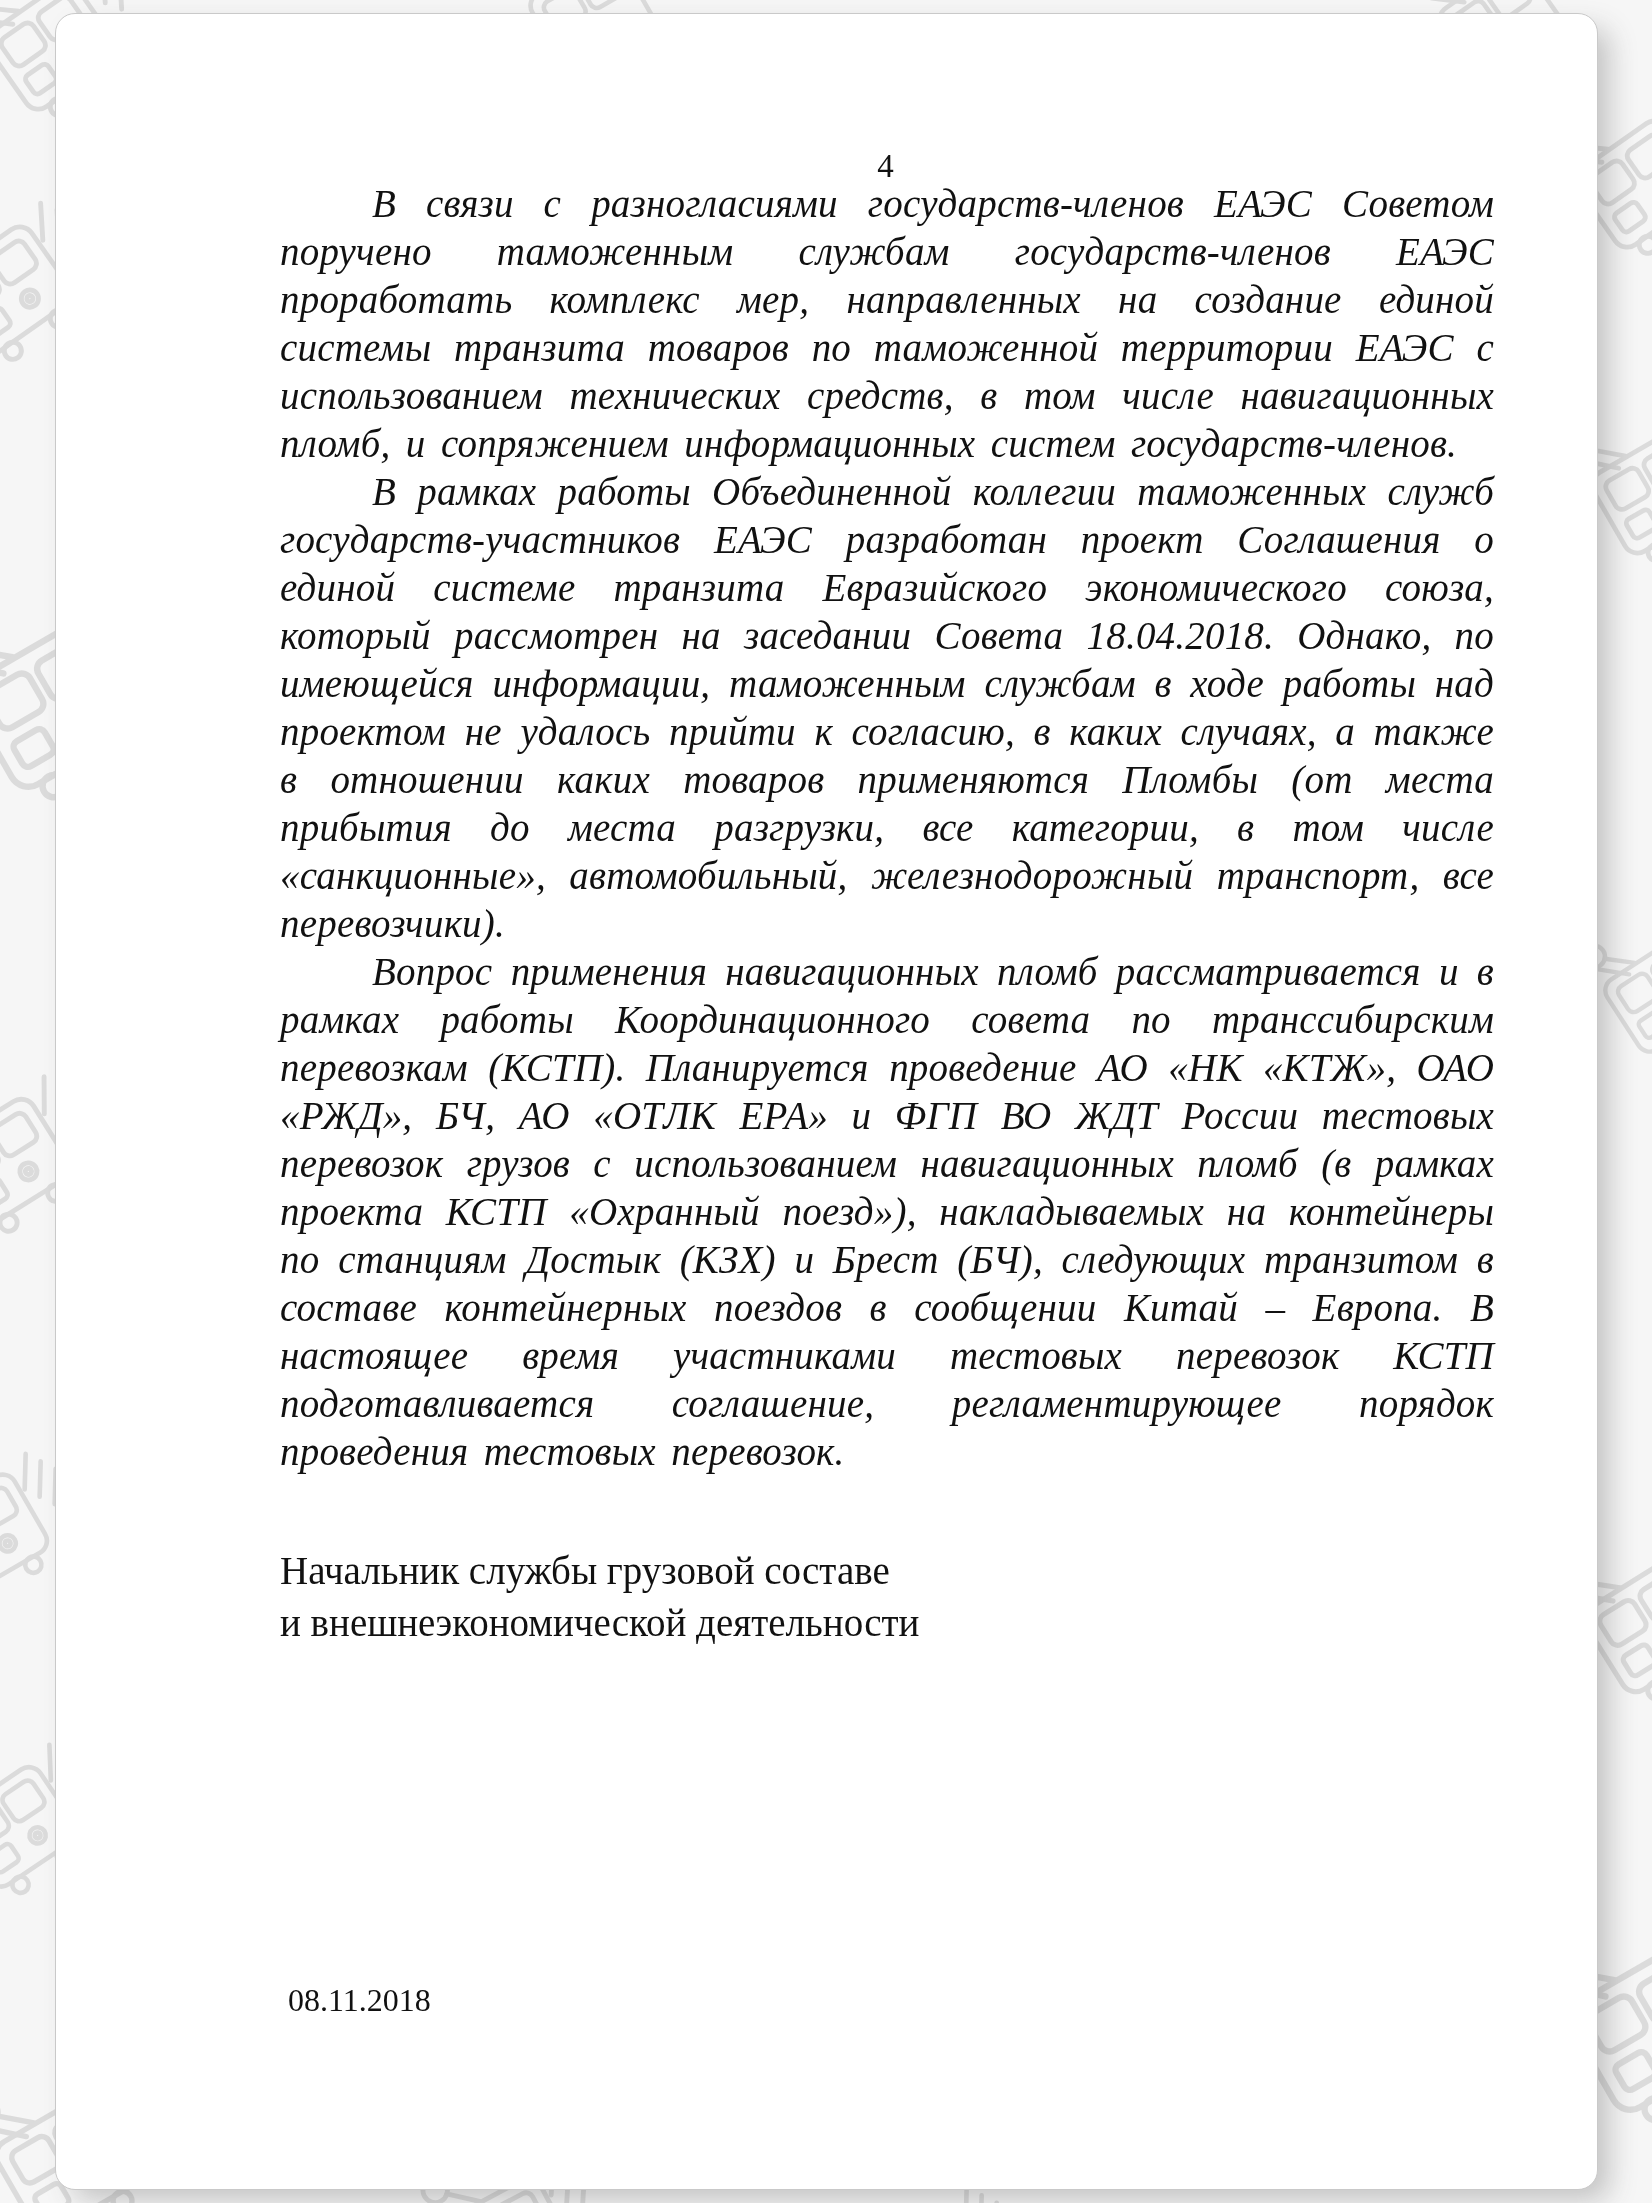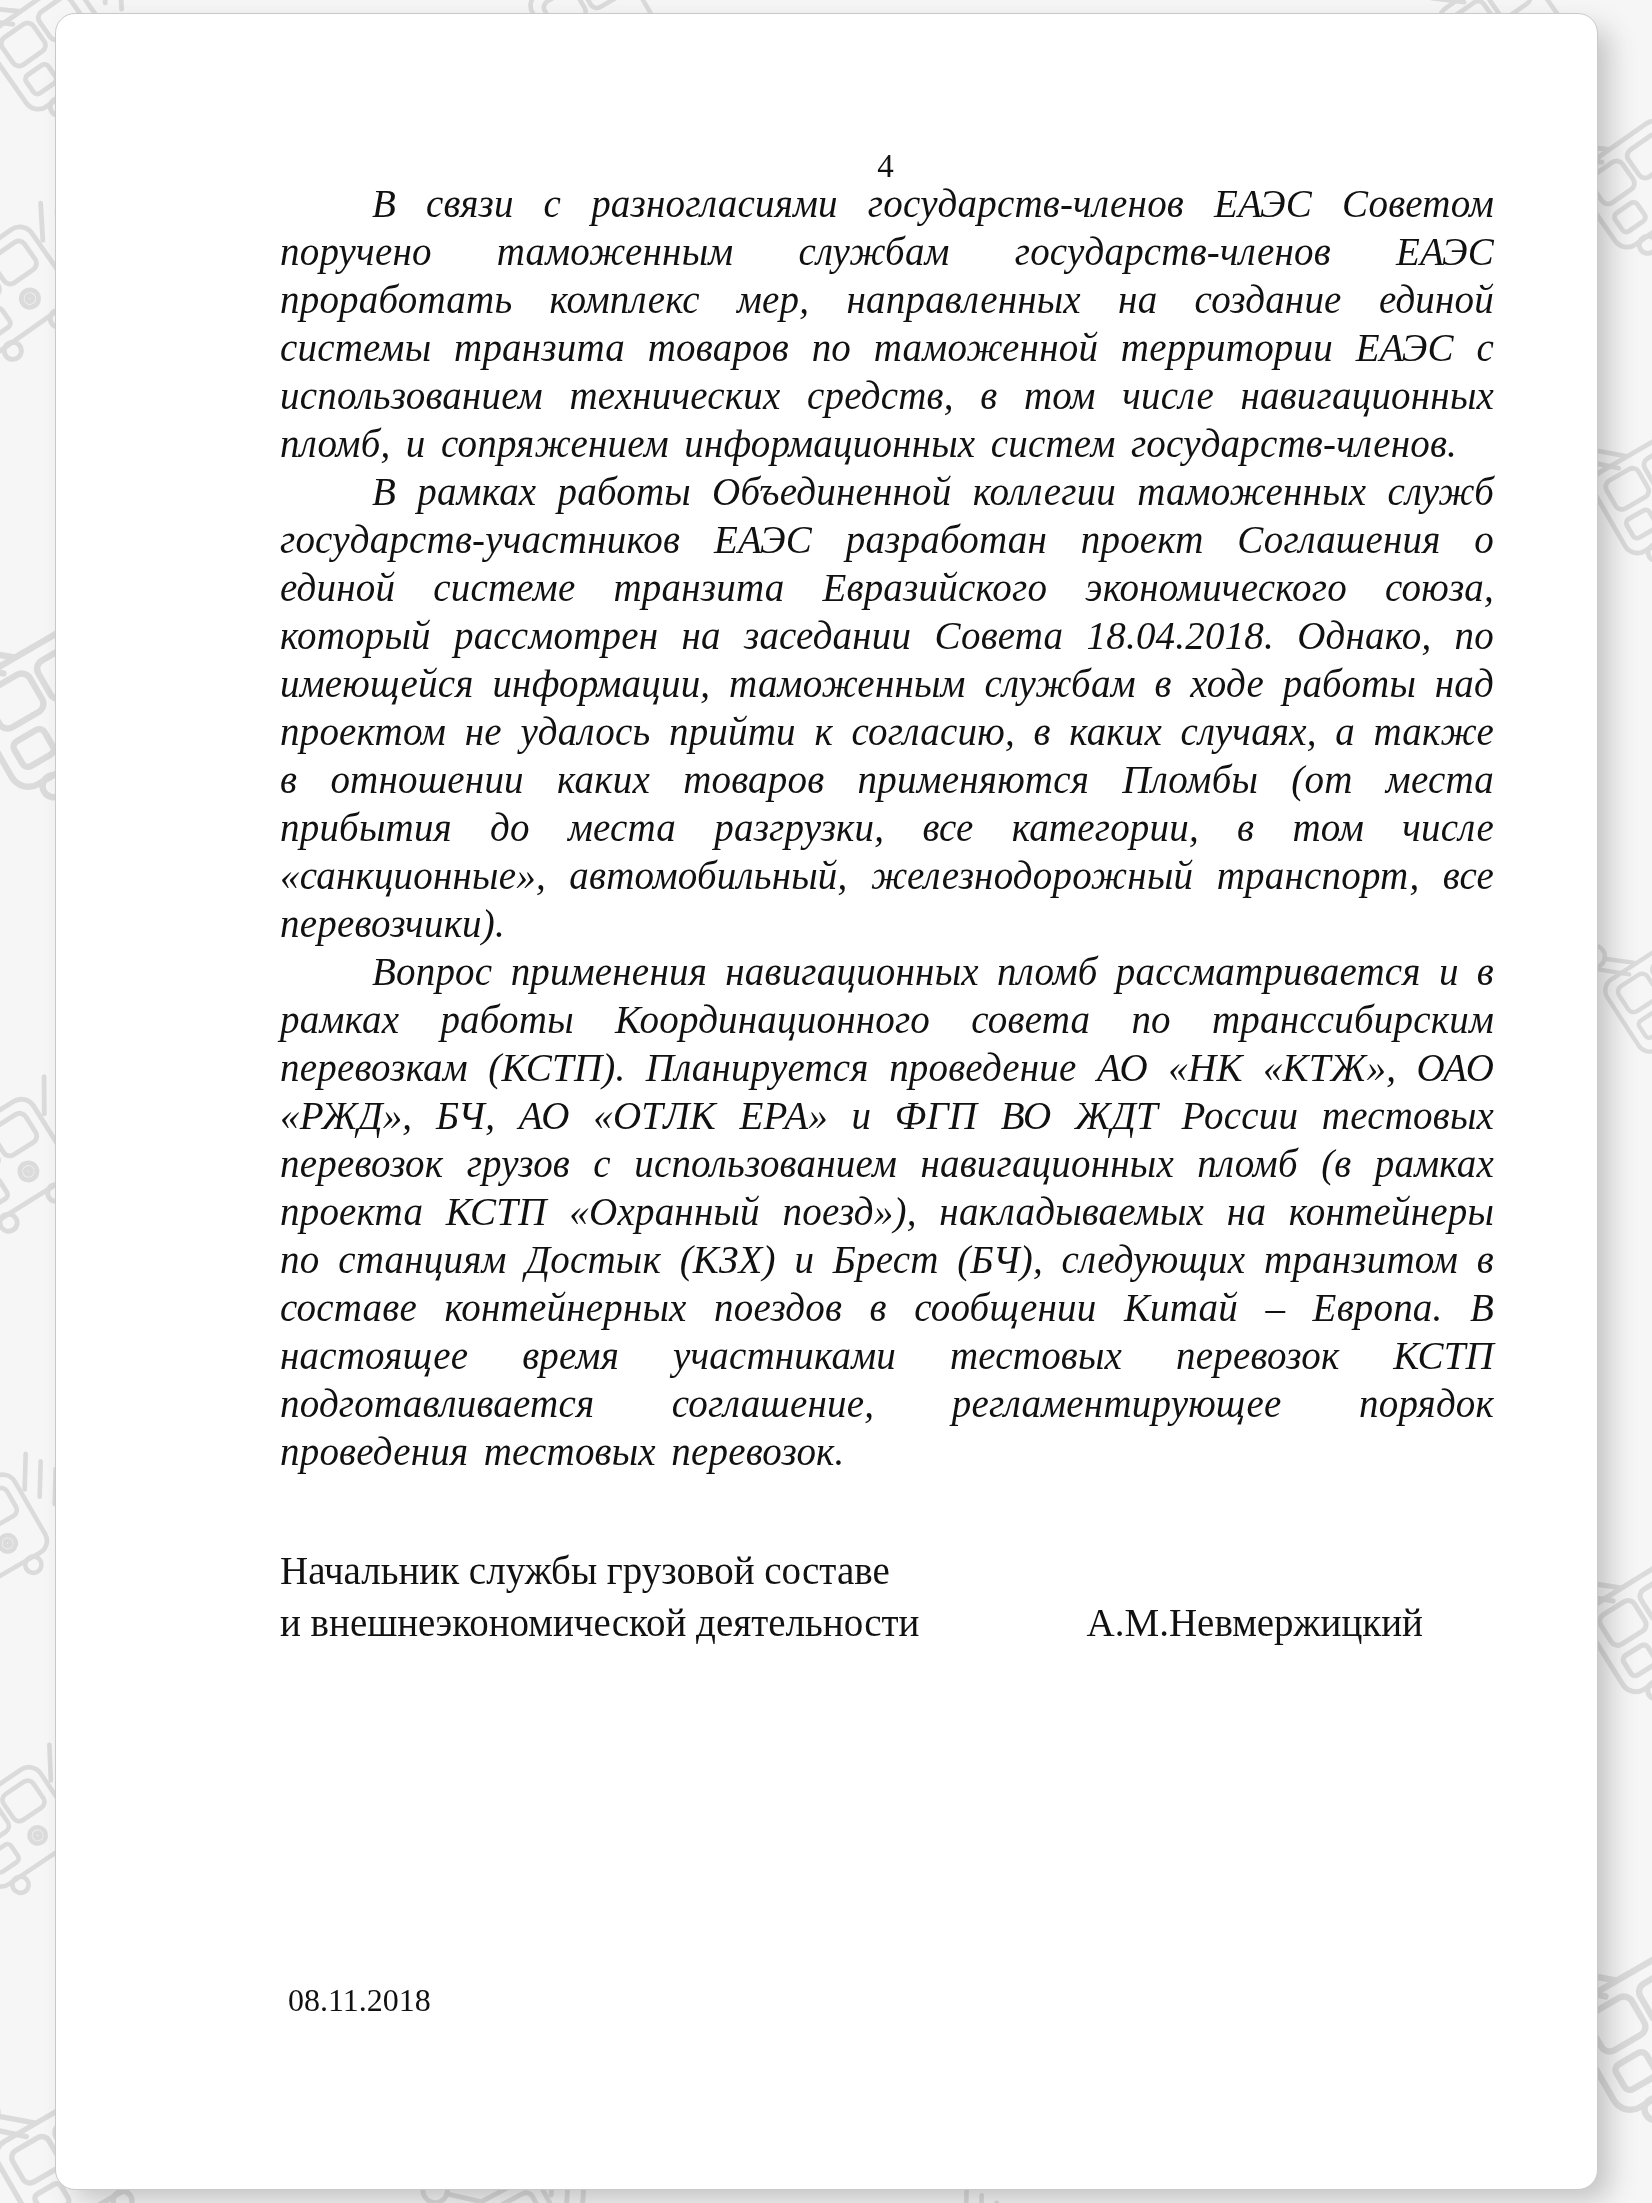--- a/index.html
+++ b/index.html
@@ -167,19 +167,18 @@
   <div class="body-text">
     <p class="indent">В связи с разногласиями государств-членов ЕАЭС Советом поручено таможенным службам государств-членов ЕАЭС проработать комплекс мер, направленных на создание единой системы транзита товаров по таможенной территории ЕАЭС с использованием технических средств, в том числе навигационных пломб, и сопряжением информационных систем государств-членов.</p>
     <p class="indent">В рамках работы Объединенной коллегии таможенных служб государств-участников ЕАЭС разработан проект Соглашения о единой системе транзита Евразийского экономического союза, который рассмотрен на заседании Совета 18.04.2018. Однако, по имеющейся информации, таможенным службам в ходе работы над проектом не удалось прийти к согласию, в каких случаях, а также в отношении каких товаров применяются Пломбы (от места прибытия до места разгрузки, все категории, в том числе «санкционные», автомобильный, железнодорожный транспорт, все перевозчики).</p>
     <p class="indent">Вопрос применения навигационных пломб рассматривается и в рамках работы Координационного совета по транссибирским перевозкам (КСТП). Планируется проведение АО «НК «КТЖ», ОАО «РЖД», БЧ, АО «ОТЛК ЕРА» и ФГП ВО ЖДТ России тестовых перевозок грузов с использованием навигационных пломб (в рамках проекта КСТП «Охранный поезд»), накладываемых на контейнеры по станциям Достык (КЗХ) и Брест (БЧ), следующих транзитом в составе контейнерных поездов в сообщении Китай – Европа. В настоящее время участниками тестовых перевозок КСТП подготавливается соглашение, регламентирующее порядок проведения тестовых перевозок.</p>
   </div>
 
   <div class="signature">
     <div>Начальник службы грузовой составе</div>
     <div class="sig-row2">
       <span>и внешнеэкономической деятельности</span>
-      <span>А.М.Невмержицкий</span>
     </div>
   </div>
 
   <div class="doc-date">08.11.2018</div>
 </div>
 
 
 </body></html>

